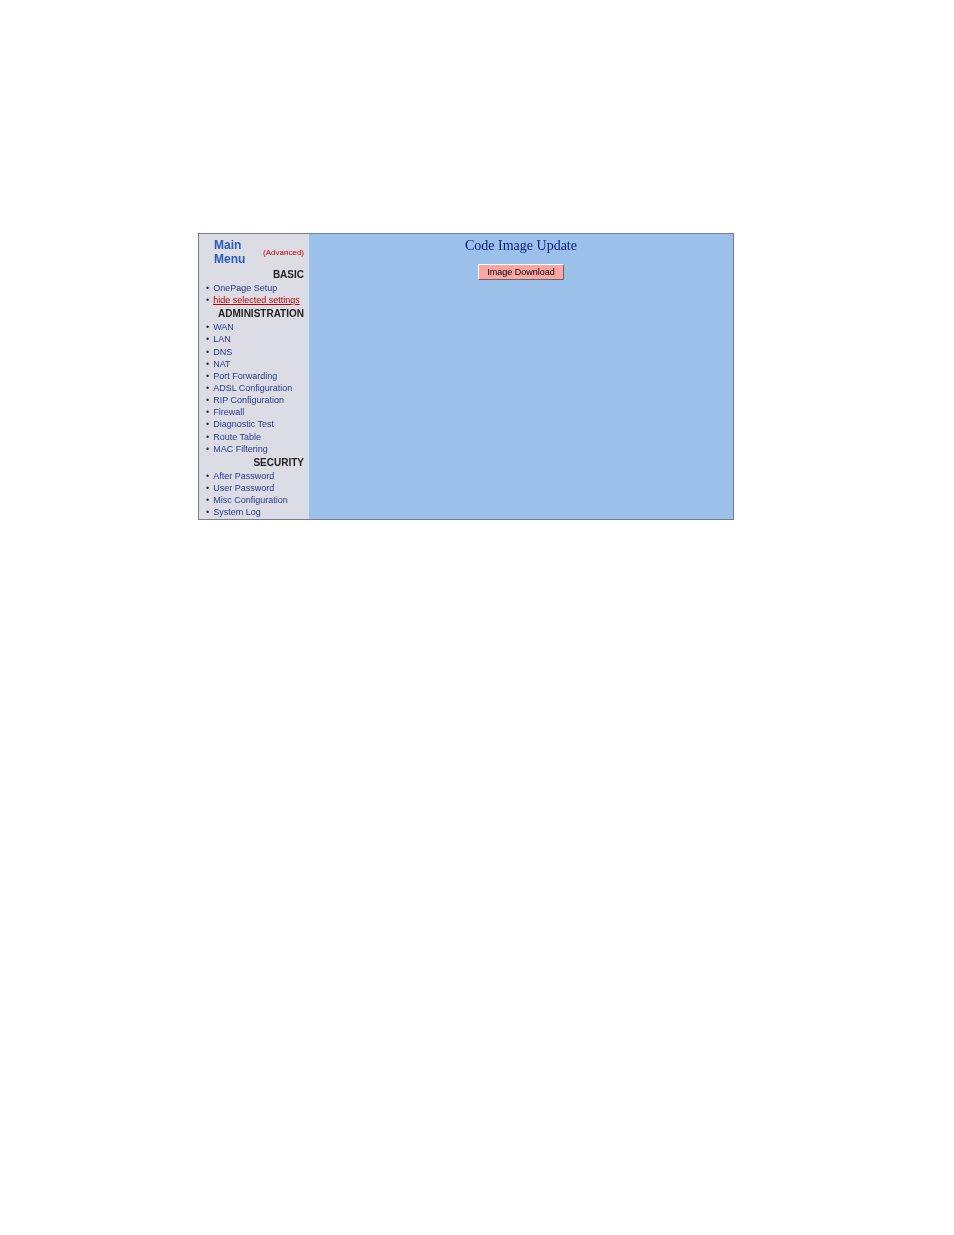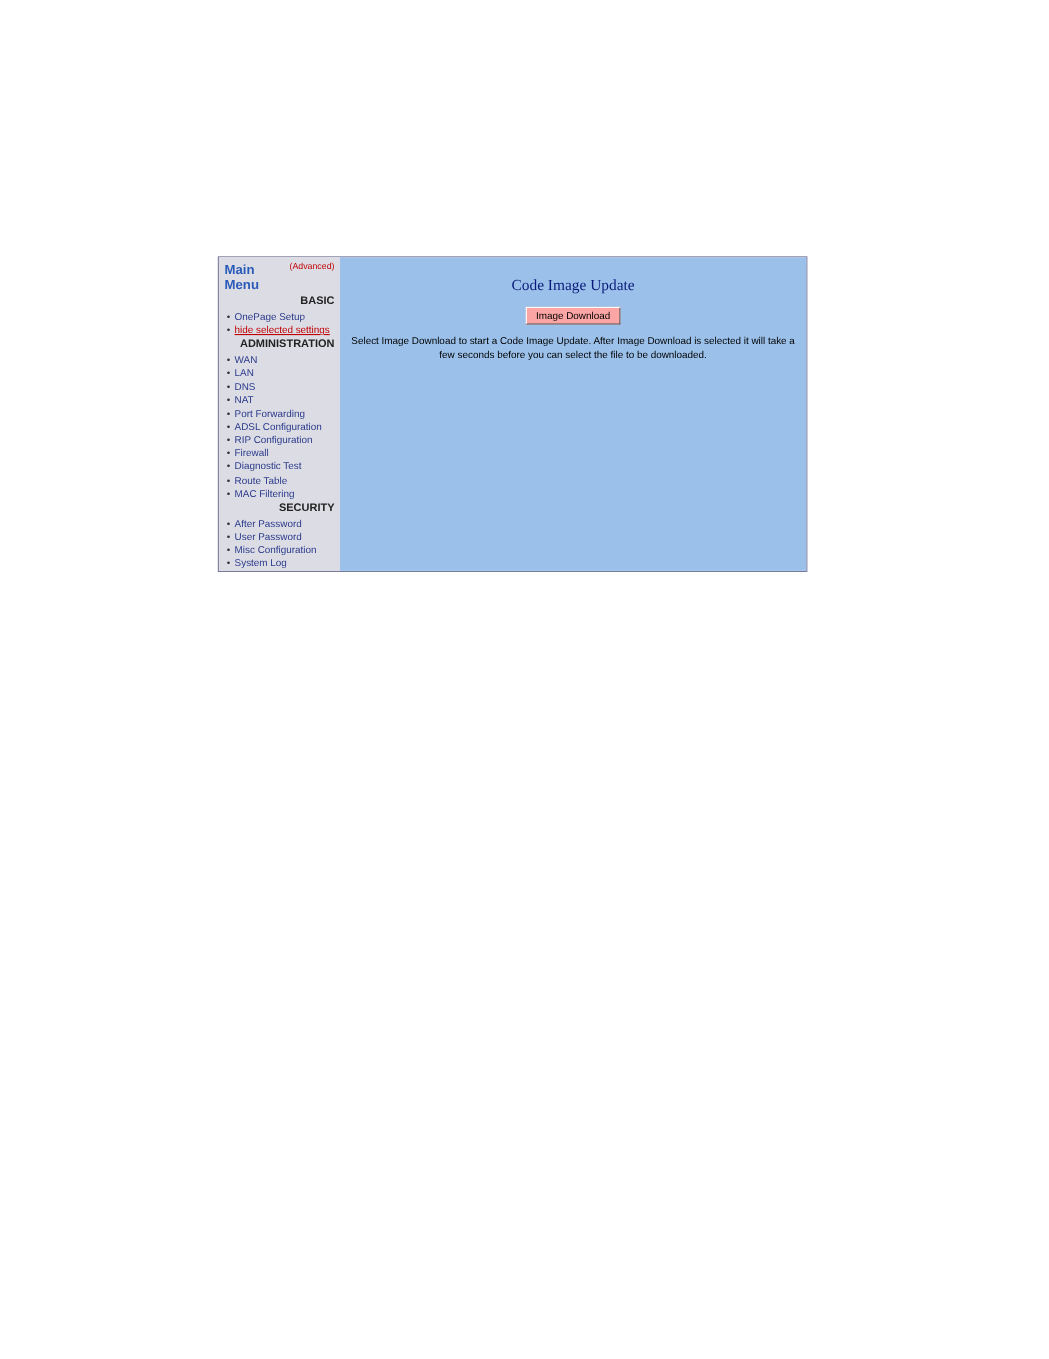--- a/index.html
+++ b/index.html
@@ -39,23 +39,24 @@
       background: #c8c8c8;
       border: 1px solid #909090;
     }
     .sidebar::-webkit-scrollbar-button {
       background: #d8d8d8;
       height: 13px;
       border: 1px solid #999;
     }
     .main-menu-header {
       display: flex;
-      align-items: flex-start;
+      align-items: center;
       gap: 10px;
       margin-bottom: 3px;
+      margin-left: 10px;
     }
     .main-menu-title {
       color: #2a5bb8;
       font-size: 12px;
       font-weight: bold;
     }
     .advanced-label {
       color: #c00000;
       font-size: 8px;
     }
@@ -89,21 +90,21 @@
       font-size: 9px;
       cursor: pointer;
     }
     .nav-link.red {
       color: #c00000;
       text-decoration: underline;
     }
     .content {
       flex: 1;
       background: #9bc1ea;
-      padding: 17px 10px;
+      padding: 2px 10px;
       text-align: center;
     }
     .content-title {
       color: #0a1a7a;
       font-family: "Times New Roman", serif;
       font-size: 14px;
       margin-top: 2px;
       margin-bottom: 10px;
     }
     .download-button {
@@ -214,15 +215,14 @@
           <span class="nav-link">System Log</span>
         </li>
 
     </ul>
 
   </div>
 
   <div class="content">
     <div class="content-title">Code Image Update</div>
     <button class="download-button">Image Download</button>
-    <div class="help-text">Select Image Download to start a Code Image Update. After Image Download is selected it will take a few seconds before you can select the file to be downloaded.</div>
   </div>
 </div>
 
 </body></html>

